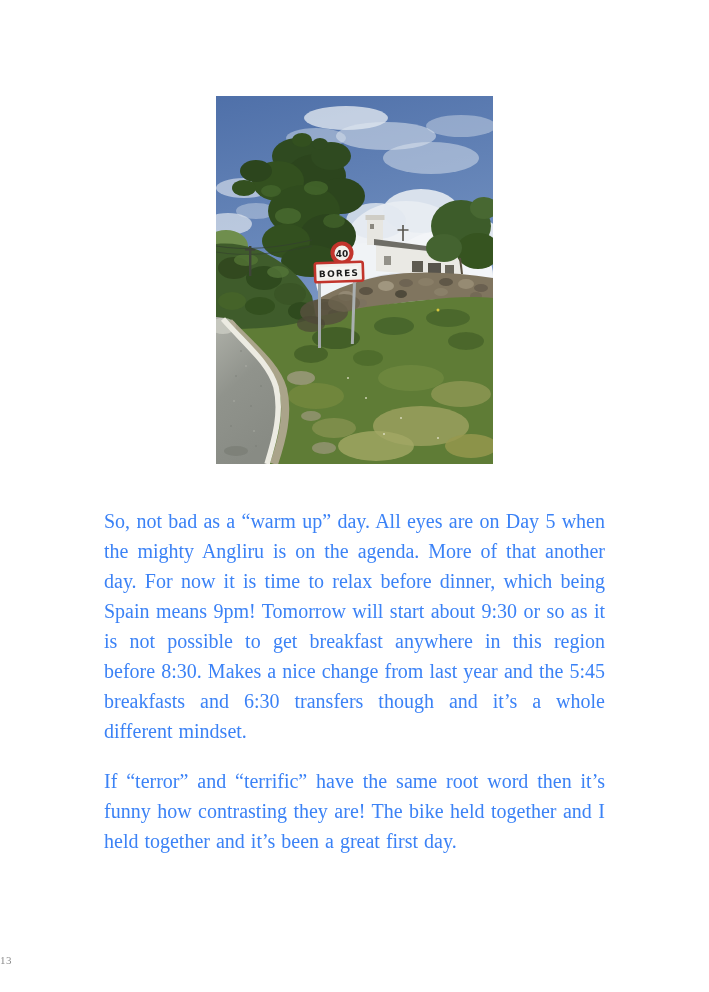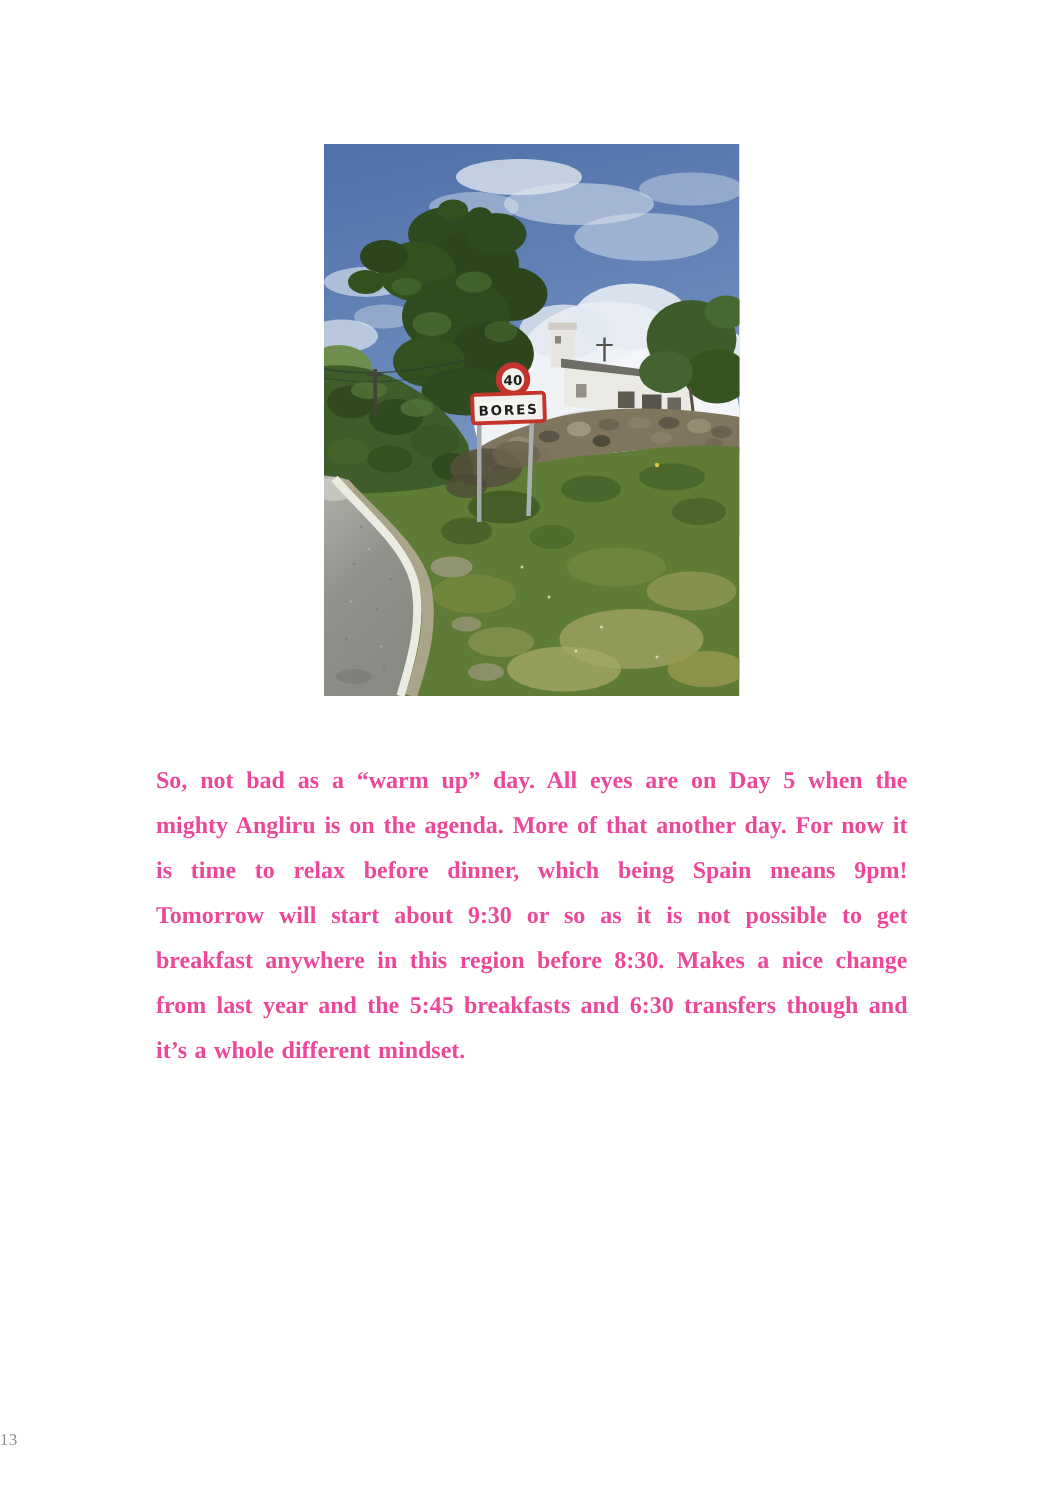--- a/index.html
+++ b/index.html
@@ -23,26 +23,25 @@
   }
   .photo-figure svg { display: block; width: 100%; height: 100%; }
   .text-block {
     position: absolute;
     left: 104px;
     top: 490px;
     width: 501px;
   }
   .text-block p {
     margin: 0 0 20px 0;
-    font-size: 16px;
+    font-size: 20px;
     line-height: 30px;
-    color: #ec4899;
+    color: #3b82f6;
     text-align: justify;
     word-spacing: 1px;
-    font-weight: bold;
   }
   .page-number {
     position: absolute;
     top: 938px;
     left: 0;
     right: 0;
     font-size: 11px;
     color: #8c8c8c;
     letter-spacing: 0.5px;
   }
@@ -245,17 +244,18 @@
         <rect x="99" y="166.5" width="48" height="19" rx="2" fill="#f2f0ec" stroke="#c2342c" stroke-width="2.6"></rect>
         <rect x="104" y="170.5" width="38" height="11" fill="#fbfaf8" opacity=".5"></rect>
         <text class="sign-text" x="123" y="180.5" font-size="9" letter-spacing="1.2" text-anchor="middle">BORES</text>
       </g>
 
     </svg>
   </figure>
 
   <div class="text-block">
     <p>So, not bad as a “warm up” day. All eyes are on Day 5 when the mighty Angliru is on the agenda. More of that another day. For now it is time to relax before dinner, which being Spain means 9pm! Tomorrow will start about 9:30 or so as it is not possible to get breakfast anywhere in this region before 8:30. Makes a nice change from last year and the 5:45 breakfasts and 6:30 transfers though and it’s a whole different mindset.</p>
+    <p>If “terror” and “terrific” have the same root word then it’s funny how contrasting they are! The bike held together and I held together and it’s been a great first day.</p>
   </div>
 
   <div class="page-number">13</div>
 
 </div>
 
 </body></html>

